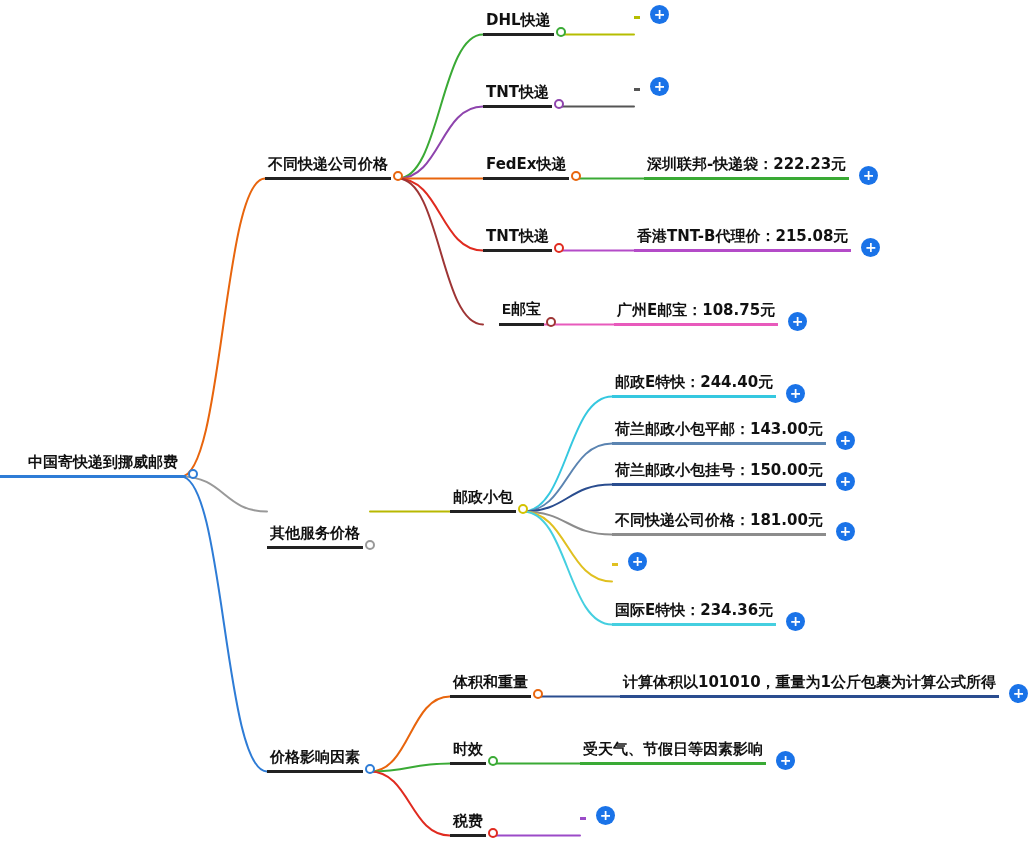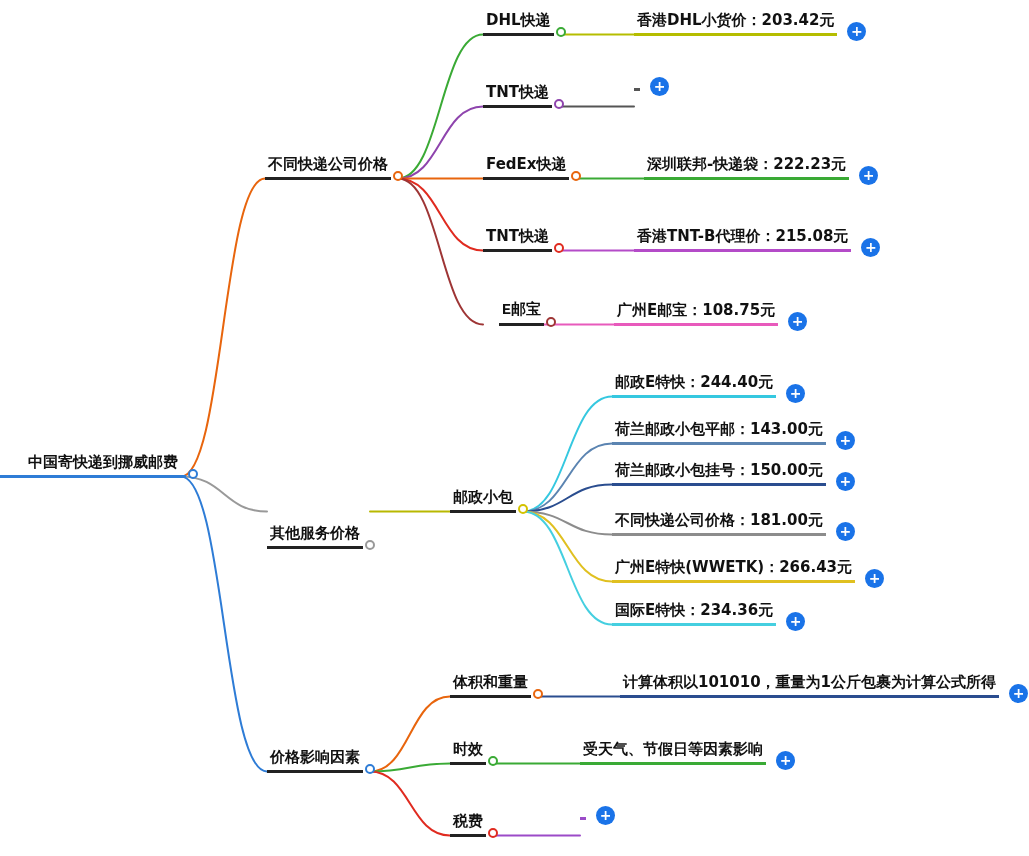--- a/index.html
+++ b/index.html
@@ -46,36 +46,36 @@
       <path d="M 370 771.5 C 410 771.5, 410 696.5, 450 696.5" stroke="#e8650d" stroke-width="2" fill="none" stroke-linecap="round"></path>
       <path d="M 538 696.5 C 579 696.5, 579 696.5, 620 696.5" stroke="#2a4d8f" stroke-width="2" fill="none" stroke-linecap="round"></path>
       <path d="M 370 771.5 C 410 771.5, 410 763.5, 450 763.5" stroke="#3aaa35" stroke-width="2" fill="none" stroke-linecap="round"></path>
       <path d="M 493 763.5 C 536.5 763.5, 536.5 763.5, 580 763.5" stroke="#3aaa35" stroke-width="2" fill="none" stroke-linecap="round"></path>
       <path d="M 370 771.5 C 410 771.5, 410 835.5, 450 835.5" stroke="#e02b20" stroke-width="2" fill="none" stroke-linecap="round"></path>
       <path d="M 493 835.5 C 536.5 835.5, 536.5 835.5, 580 835.5" stroke="#9b4bc8" stroke-width="2" fill="none" stroke-linecap="round"></path>
     </svg>
 <div class="node root" style="left: 0px; top: 454px; border-bottom-color: rgb(46, 124, 214);"><span>中国寄快递到挪威邮费</span><span class="dot" style="border-color: rgb(46, 124, 214);"></span></div>
     <div class="node" style="left: 265px; top: 156px; border-bottom-color: rgb(34, 34, 34);"><span>不同快递公司价格</span><span class="dot" style="border-color: rgb(232, 101, 13);"></span></div>
     <div class="node" style="left: 483px; top: 12px; border-bottom-color: rgb(34, 34, 34);"><span>DHL快递</span><span class="dot" style="border-color: rgb(58, 170, 53);"></span></div>
-    <div class="node" style="left: 634px; top: 12px; border-bottom-color: rgb(181, 189, 0);"><span>香港DHL小货价：203.42元</span><span class="plus" style="background: rgb(26, 115, 232);">+</span></div>
+    <div class="node" style="left: 634px; top: 12px; border-bottom-color: rgb(181, 189, 0);"><span class="plus" style="background: rgb(26, 115, 232);">+</span></div>
     <div class="node" style="left: 483px; top: 84px; border-bottom-color: rgb(34, 34, 34);"><span>TNT快递</span><span class="dot" style="border-color: rgb(142, 68, 173);"></span></div>
     <div class="node" style="left: 634px; top: 84px; border-bottom-color: rgb(85, 85, 85);"><span class="plus" style="background: rgb(26, 115, 232);">+</span></div>
     <div class="node" style="left: 483px; top: 156px; border-bottom-color: rgb(34, 34, 34);"><span>FedEx快递</span><span class="dot" style="border-color: rgb(232, 101, 13);"></span></div>
     <div class="node" style="left: 644px; top: 156px; border-bottom-color: rgb(58, 170, 53);"><span>深圳联邦-快递袋：222.23元</span><span class="plus" style="background: rgb(26, 115, 232);">+</span></div>
     <div class="node" style="left: 483px; top: 228px; border-bottom-color: rgb(34, 34, 34);"><span>TNT快递</span><span class="dot" style="border-color: rgb(224, 43, 32);"></span></div>
     <div class="node" style="left: 634px; top: 228px; border-bottom-color: rgb(180, 75, 200);"><span>香港TNT-B代理价：215.08元</span><span class="plus" style="background: rgb(26, 115, 232);">+</span></div>
     <div class="node" style="left: 499px; top: 302px; border-bottom-color: rgb(34, 34, 34); font-family: Liberation Mono, monospace;"><span>E邮宝</span><span class="dot" style="border-color: rgb(158, 53, 53);"></span></div>
     <div class="node" style="left: 614px; top: 302px; border-bottom-color: rgb(232, 90, 188);"><span>广州E邮宝：108.75元</span><span class="plus" style="background: rgb(26, 115, 232);">+</span></div>
     <div class="node" style="left: 267px; top: 489px; border-bottom-color: rgb(34, 34, 34); margin-top: 36px;"><span>其他服务价格</span><span class="dot" style="border-color: rgb(153, 153, 153);"></span></div>
     <div class="node" style="left: 450px; top: 489px; border-bottom-color: rgb(34, 34, 34);"><span>邮政小包</span><span class="dot" style="border-color: rgb(212, 194, 0);"></span></div>
     <div class="node" style="left: 612px; top: 374px; border-bottom-color: rgb(53, 200, 224);"><span>邮政E特快：244.40元</span><span class="plus" style="background: rgb(26, 115, 232);">+</span></div>
     <div class="node" style="left: 612px; top: 421px; border-bottom-color: rgb(91, 132, 177);"><span>荷兰邮政小包平邮：143.00元</span><span class="plus" style="background: rgb(26, 115, 232);">+</span></div>
     <div class="node" style="left: 612px; top: 462px; border-bottom-color: rgb(42, 77, 143);"><span>荷兰邮政小包挂号：150.00元</span><span class="plus" style="background: rgb(26, 115, 232);">+</span></div>
     <div class="node" style="left: 612px; top: 512px; border-bottom-color: rgb(140, 140, 140);"><span>不同快递公司价格：181.00元</span><span class="plus" style="background: rgb(26, 115, 232);">+</span></div>
-    <div class="node" style="left: 612px; top: 559px; border-bottom-color: rgb(224, 192, 32);"><span>广州E特快(WWETK)：266.43元</span><span class="plus" style="background: rgb(26, 115, 232);">+</span></div>
+    <div class="node" style="left: 612px; top: 559px; border-bottom-color: rgb(224, 192, 32);"><span class="plus" style="background: rgb(26, 115, 232);">+</span></div>
     <div class="node" style="left: 612px; top: 602px; border-bottom-color: rgb(69, 207, 224);"><span>国际E特快：234.36元</span><span class="plus" style="background: rgb(26, 115, 232);">+</span></div>
     <div class="node" style="left: 267px; top: 749px; border-bottom-color: rgb(34, 34, 34);"><span>价格影响因素</span><span class="dot" style="border-color: rgb(46, 124, 214);"></span></div>
     <div class="node" style="left: 450px; top: 674px; border-bottom-color: rgb(34, 34, 34);"><span>体积和重量</span><span class="dot" style="border-color: rgb(232, 101, 13);"></span></div>
     <div class="node" style="left: 620px; top: 674px; border-bottom-color: rgb(42, 77, 143);"><span>计算体积以101010，重量为1公斤包裹为计算公式所得</span><span class="plus" style="background: rgb(26, 115, 232);">+</span></div>
     <div class="node" style="left: 450px; top: 741px; border-bottom-color: rgb(34, 34, 34);"><span>时效</span><span class="dot" style="border-color: rgb(58, 170, 53);"></span></div>
     <div class="node" style="left: 580px; top: 741px; border-bottom-color: rgb(58, 170, 53);"><span>受天气、节假日等因素影响</span><span class="plus" style="background: rgb(26, 115, 232);">+</span></div>
     <div class="node" style="left: 450px; top: 813px; border-bottom-color: rgb(34, 34, 34);"><span>税费</span><span class="dot" style="border-color: rgb(224, 43, 32);"></span></div>
     <div class="node" style="left: 580px; top: 813px; border-bottom-color: rgb(155, 75, 200);"><span class="plus" style="background: rgb(26, 115, 232);">+</span></div>
   </div>
 

